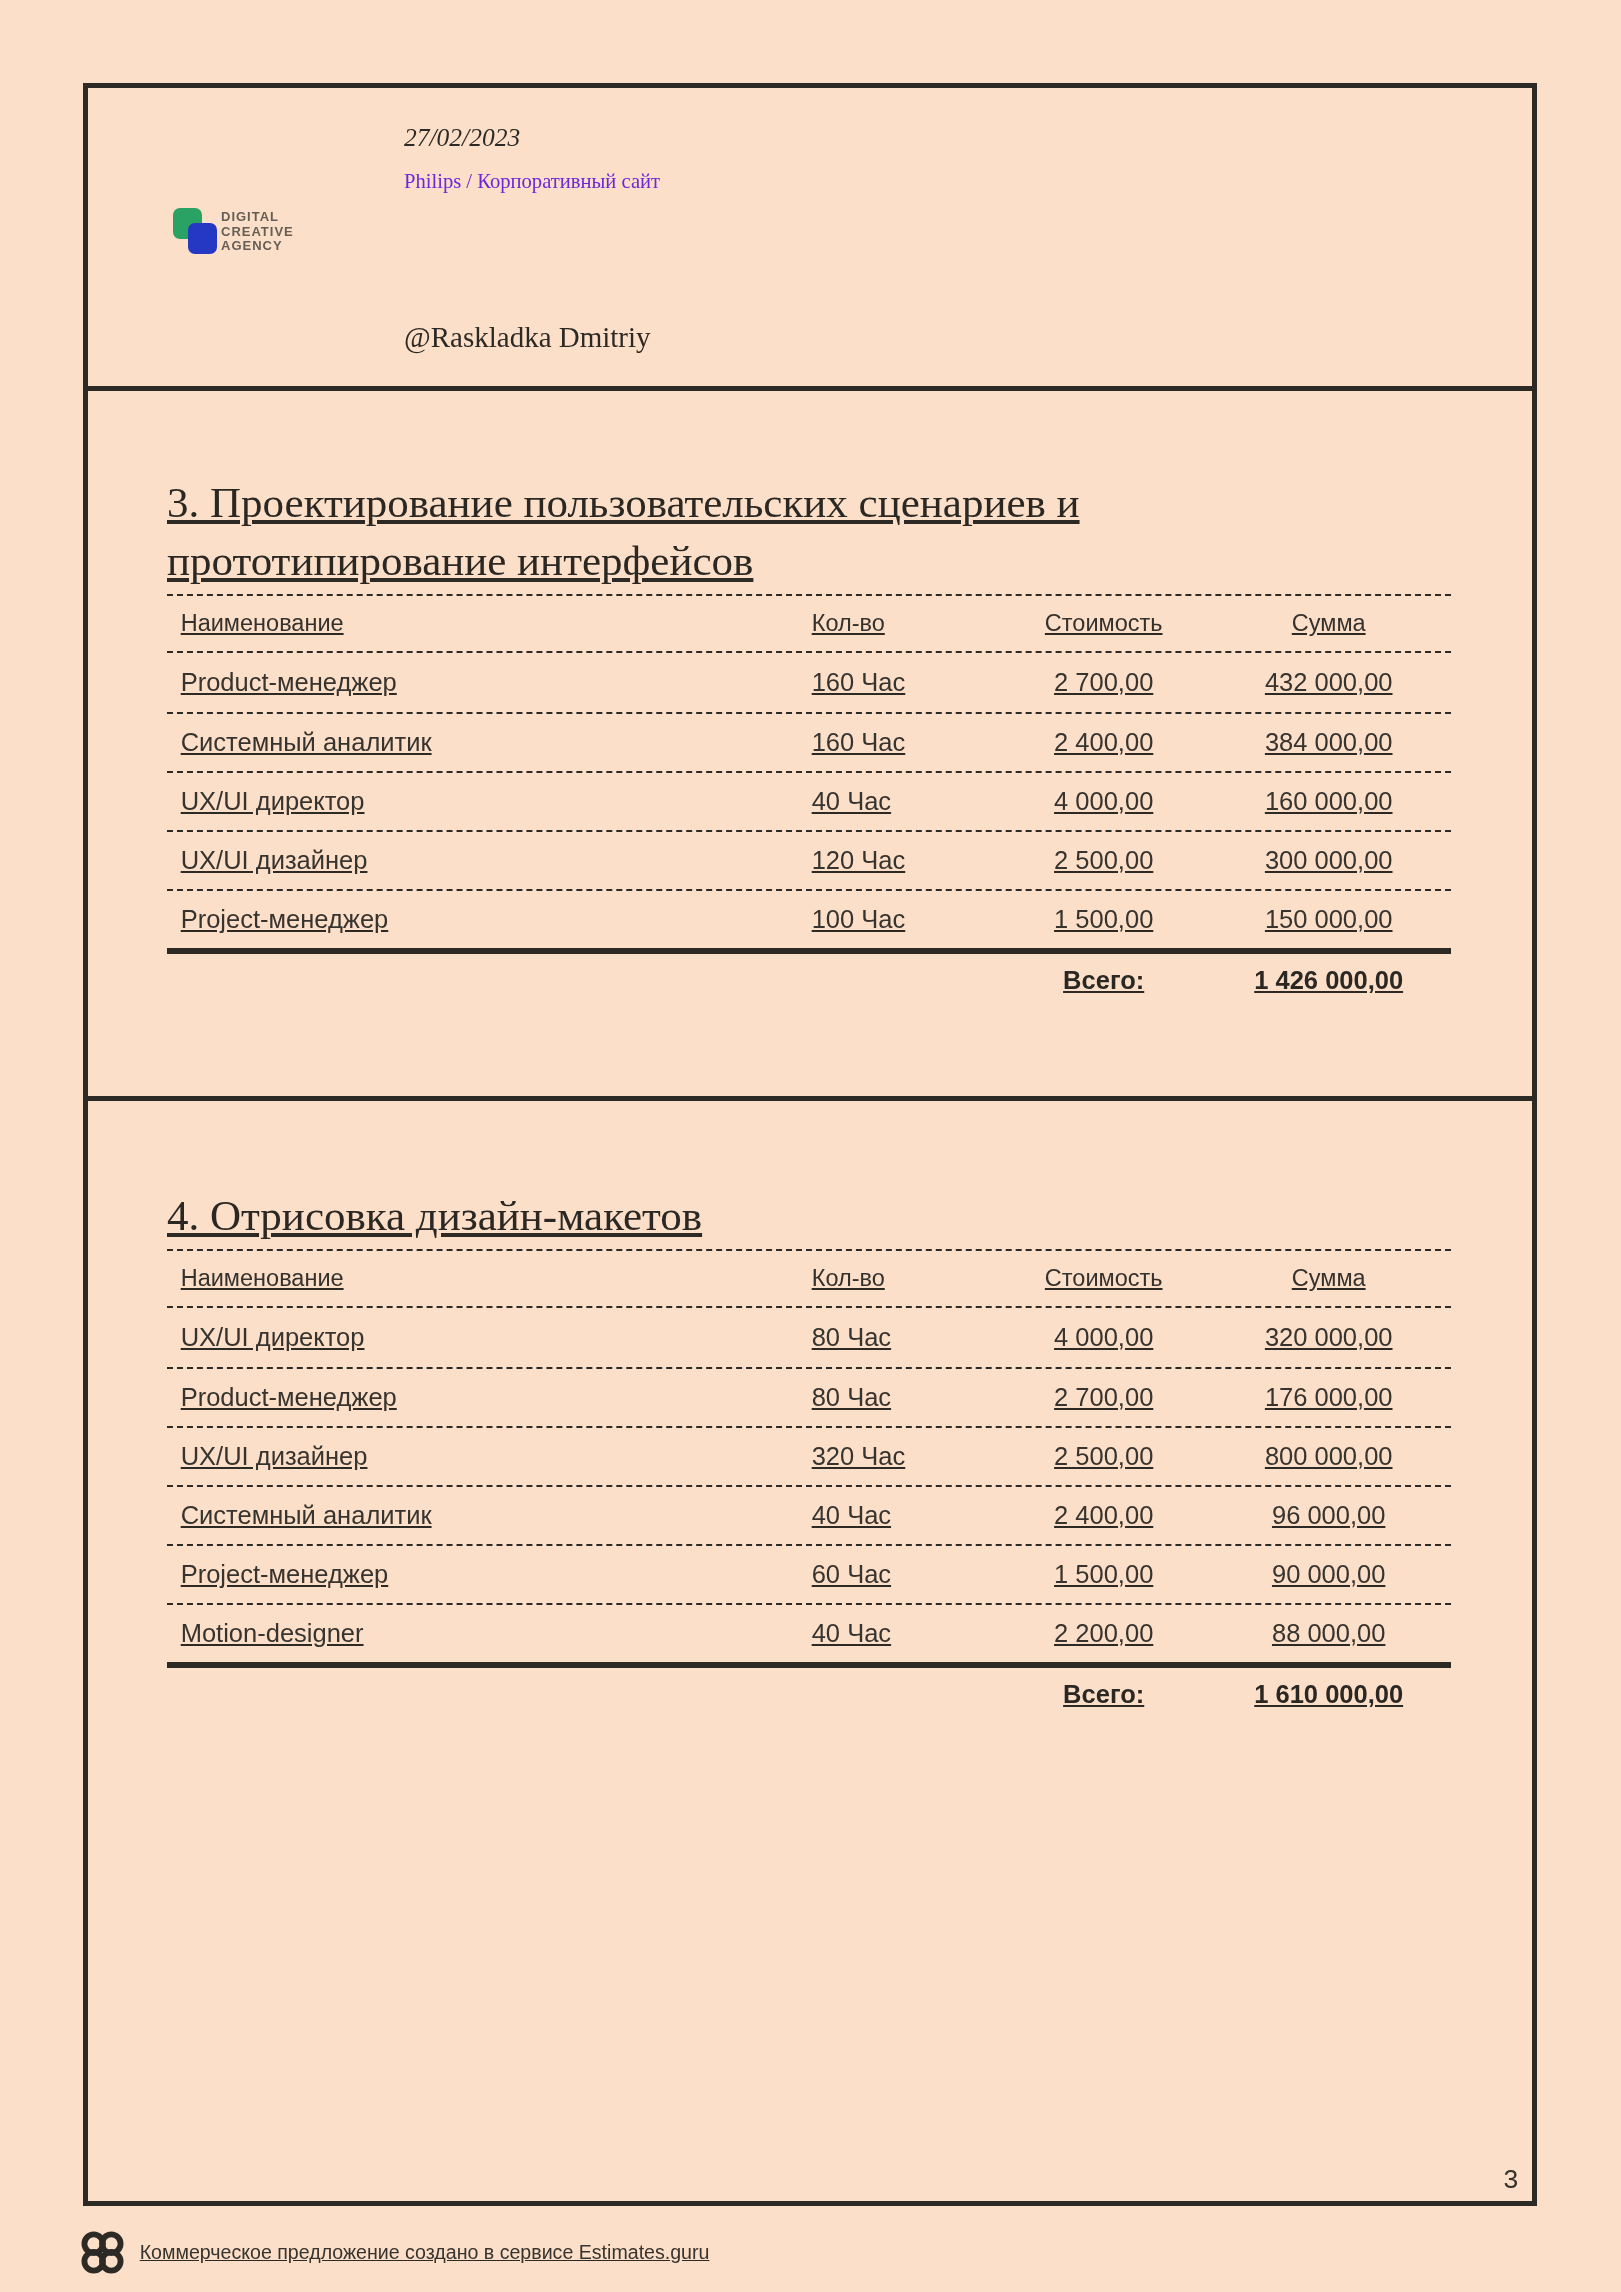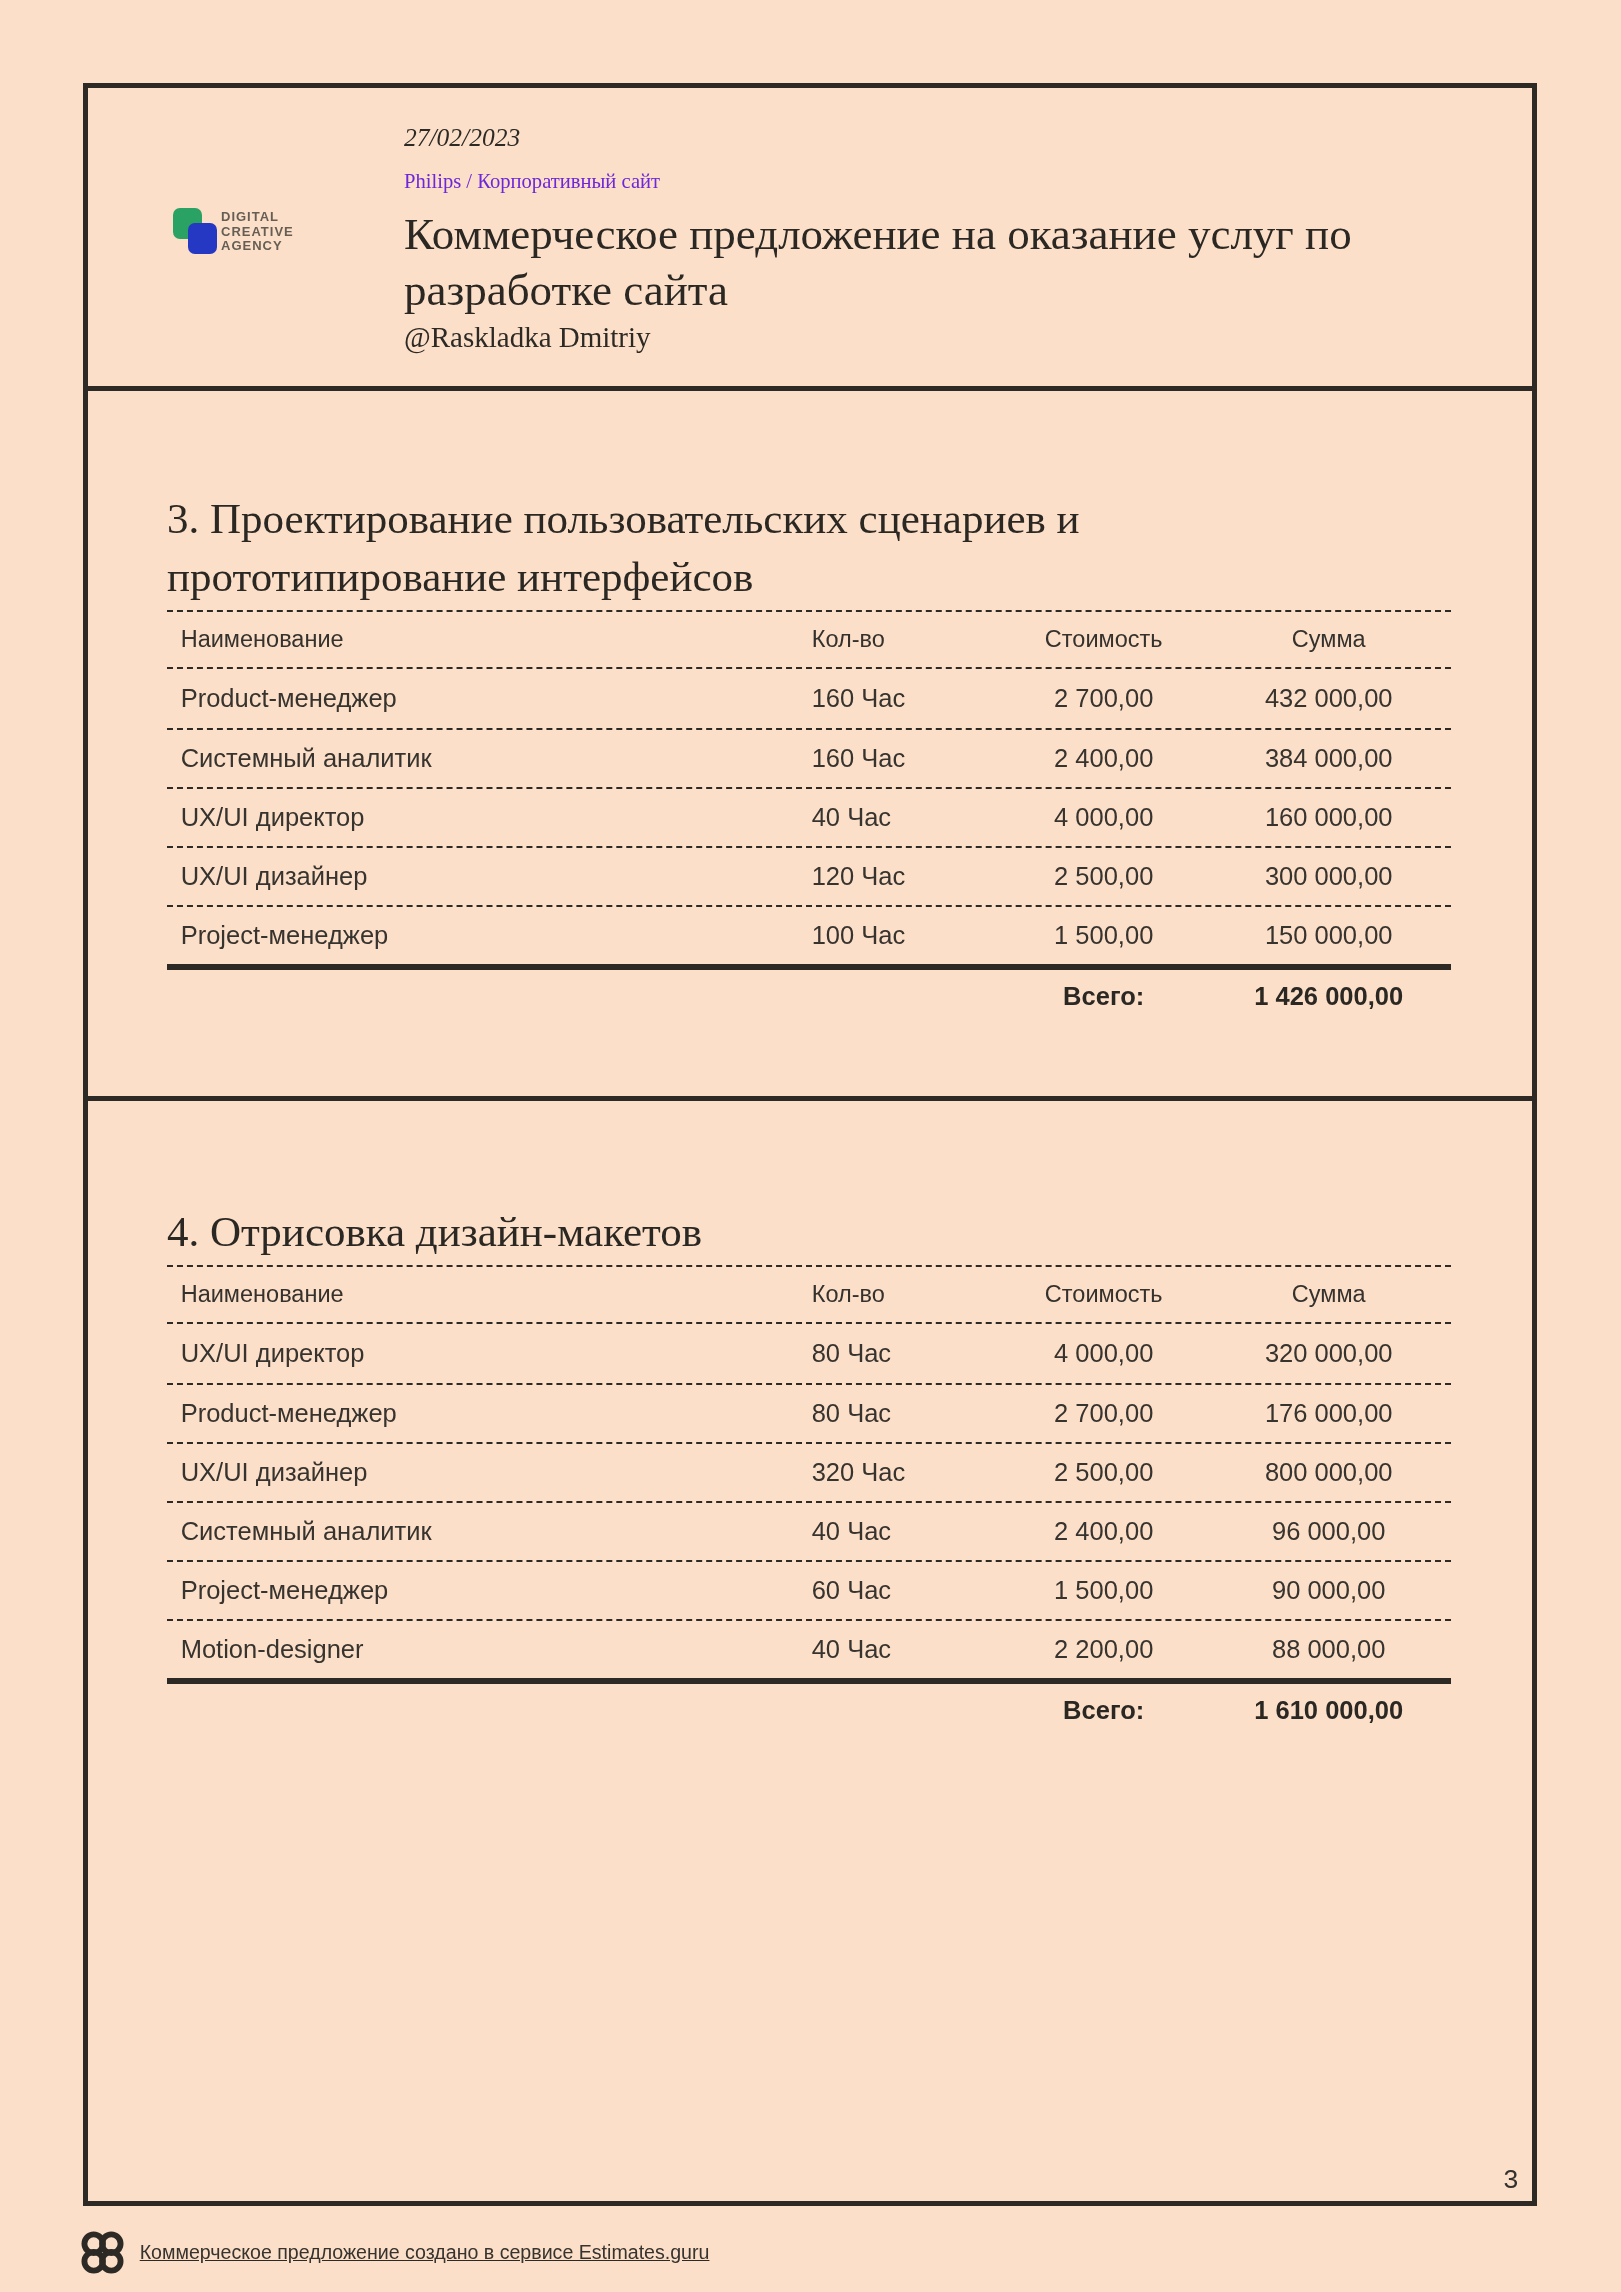--- a/index.html
+++ b/index.html
@@ -14,21 +14,21 @@
   .serif { font-family:"Liberation Serif","DejaVu Serif",serif; }
 
   
   .frame {
     position:absolute; left:83px; top:83px;
     width:1454px; height:2123px;
     border:5.9px solid #2d2a26;
     display:flex; flex-direction:column;
   }
   .frame-header { position:relative; height:303px; border-bottom:5.9px solid #2d2a26; }
-  .frame-sec    { position:relative; padding:16px 78px 0 79px; }
+  .frame-sec    { position:relative; padding:0 78px 0 79px;text-decoration:underline; }
   .sec3 { height:710px; border-bottom:5.9px solid #2d2a26; }
   .sec4 { flex:1; }
 
   
   .date {
     position:absolute; left:316px; top:35px;
     font-size:25.5px; font-style:italic; line-height:29px; color:#2d2a26;
   }
   .crumb {
     position:absolute; left:316px; top:81px;
@@ -108,21 +108,20 @@
         <div class="dca-sq dca-blue"></div>
       </div>
       <div class="dca-text">
         <div>Digital</div>
         <div>Creative</div>
         <div>Agency</div>
       </div>
     </div>
     <div class="date serif">27/02/2023</div>
     <div class="crumb serif">Philips / Корпоративный сайт</div>
-    <div class="title serif">Коммерческое предложение на оказание услуг по разработке сайта</div>
     <div class="author serif">@Raskladka Dmitriy</div>
   </div>
 
   <div class="frame-sec sec3">
     <div class="sec-title serif">3. Проектирование пользовательских сценариев и прототипирование интерфейсов</div>
     <div class="table">
       <div class="trow thead">
         <span class="c1">Наименование</span>
         <span class="c2">Кол-во</span>
         <span class="c3">Стоимость</span>

